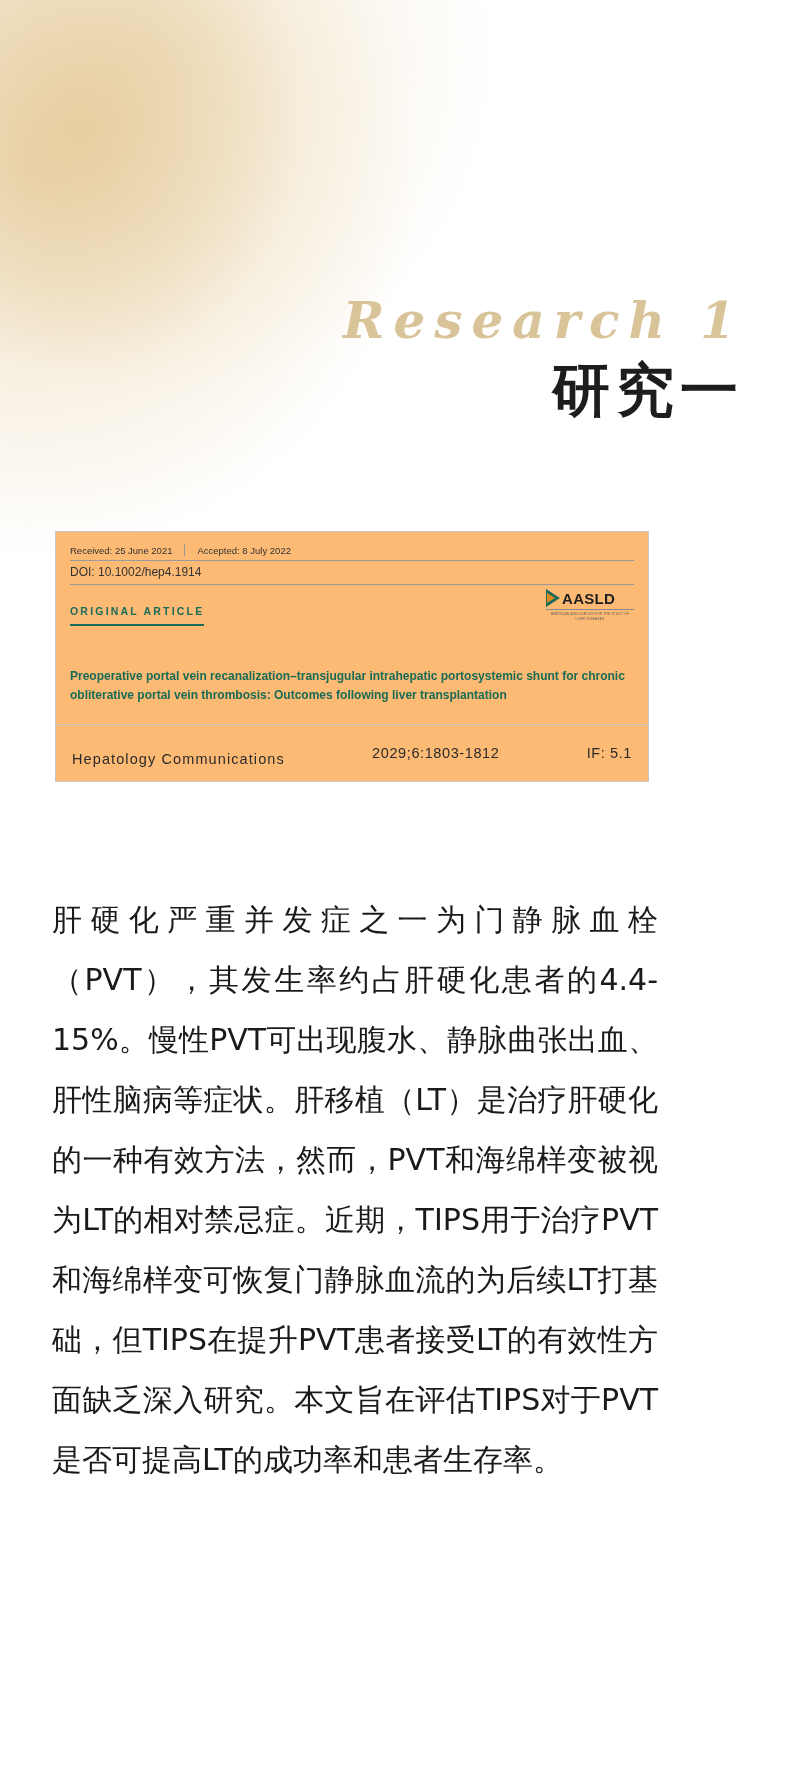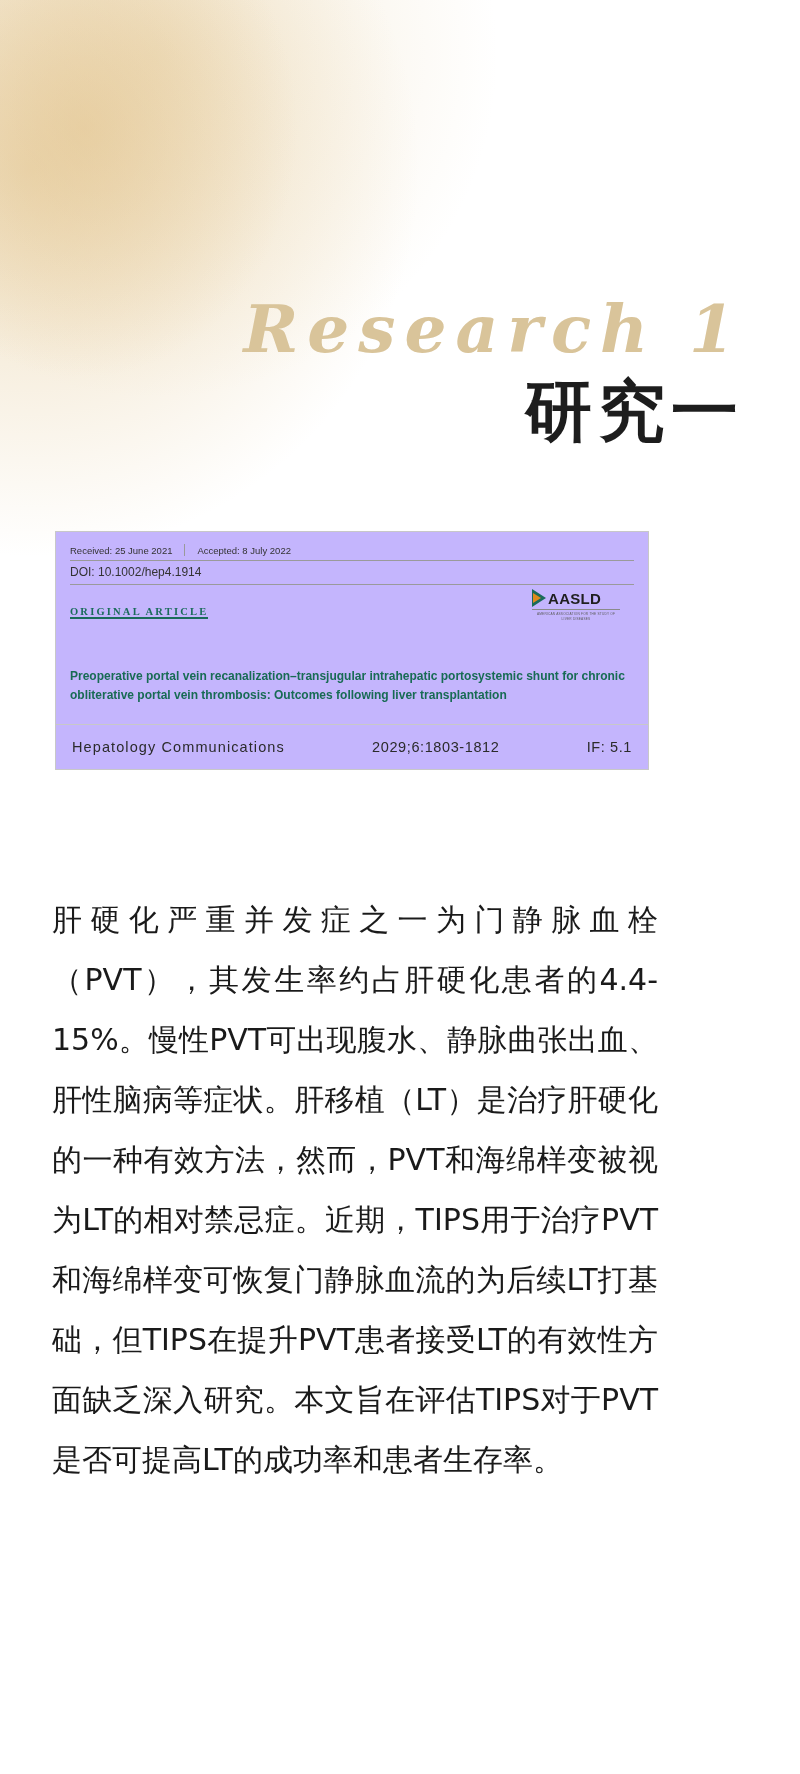--- a/index.html
+++ b/index.html
@@ -42,45 +42,45 @@
     position: absolute;
     right: 56px;
     top: 296px;
     text-align: right;
     width: 620px;
   }
   .script-title {
     font-family: "DejaVu Serif", serif;
     font-style: italic;
     font-weight: 700;
-    font-size: 66px;
+    font-size: 50px;
     letter-spacing: 9px;
     color: #d9c49a;
     line-height: 1;
     white-space: nowrap;
   }
   .cn-title {
     font-family: "DejaVu Serif", serif;
     font-weight: 700;
-    font-size: 67px;
+    font-size: 58px;
     letter-spacing: 6px;
     color: #1d1d1d;
     margin-top: 14px;
     line-height: 1.05;
     white-space: nowrap;
   }
 
   
   .card {
     position: absolute;
     left: 55px;
     top: 531px;
     width: 594px;
     border: 1px solid #c8c8c8;
-    background: #c4b5fd;
+    background: #fdba74;
     box-sizing: border-box;
     padding: 12px 14px 0 14px;
   }
   .dates {
     display: flex;
     align-items: center;
     font-family: "Liberation Sans", sans-serif;
     font-size: 9.5px;
     color: #333;
     padding-bottom: 4px;
@@ -100,31 +100,31 @@
     padding: 4px 0 5px 0;
     border-bottom: 1px solid #9a9a9a;
   }
   .kicker-row {
     position: relative;
     margin-top: 16px;
     min-height: 44px;
   }
   .kicker {
     display: inline-block;
-    font-family: Liberation Serif, serif;
+    font-family: Liberation Sans, sans-serif;
     font-size: 10.5px;
     letter-spacing: 2.2px;
     font-weight: 600;
     color: #1a6b5a;
     border-bottom: 2px solid #1a6b5a;
-    padding-bottom: 0;
+    padding-bottom: 7px;
   }
   .logo {
     position: absolute;
-    right: 14px;
+    right: 0;
     top: -12px;
     width: 88px;
     text-align: center;
   }
   .logo-main {
     display: flex;
     align-items: center;
     justify-content: flex-start;
     gap: 2px;
   }
@@ -178,21 +178,21 @@
     margin: 0 -14px;
     padding: 14px 16px 14px 16px;
     display: flex;
     align-items: center;
     justify-content: space-between;
     font-family: "Liberation Sans", sans-serif;
     font-size: 14.5px;
     color: #2b2b2b;
     letter-spacing: 0.6px;
   }
-  .journal { letter-spacing: 1.1px; }
+  .journal { letter-spacing: 1.1px; margin-top: 12px; }
   .cite { letter-spacing: 0.6px; }
   .impact { letter-spacing: 0.6px; }
 
   
   .body-text {
     position: absolute;
     left: 52px;
     top: 890px;
     width: 606px;
     font-family: "DejaVu Sans", sans-serif;

